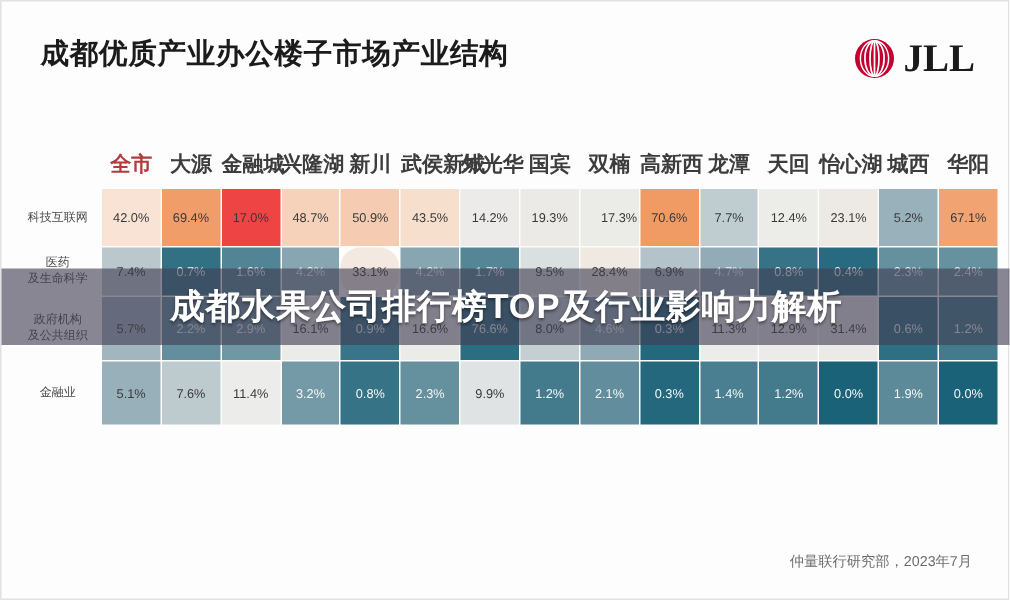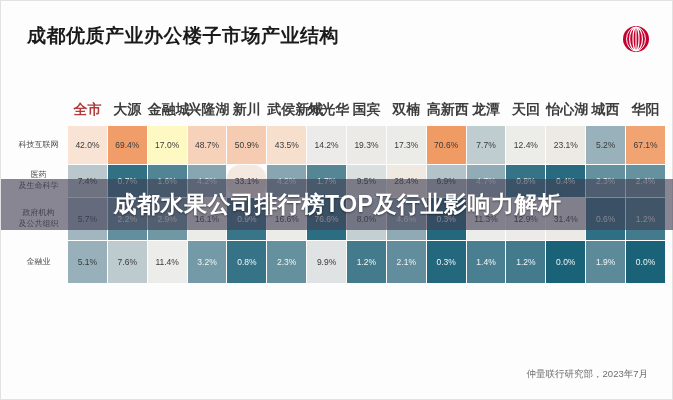--- a/index.html
+++ b/index.html
@@ -89,20 +89,21 @@
     <div id="jll-logo">
       <span>
         <svg width="28" height="28" viewBox="0 0 28 28" aria-hidden="true">
           <circle cx="14" cy="14" r="13" fill="#c3002f"></circle>
           <ellipse cx="14" cy="14" rx="3.0" ry="11.6" fill="none" stroke="#ffffff" stroke-width="1.15"></ellipse>
           <ellipse cx="14" cy="14" rx="6.4" ry="11.6" fill="none" stroke="#ffffff" stroke-width="1.15"></ellipse>
           <ellipse cx="14" cy="14" rx="9.4" ry="11.9" fill="none" stroke="#ffffff" stroke-width="1.0"></ellipse>
           <line x1="14" y1="2.2" x2="14" y2="25.8" stroke="#ffffff" stroke-width="1.15"></line>
         </svg>
       </span>
+      <span id="jll-wordmark">JLL</span>
     </div>
   </div>
 
   <div id="heatmap">
     <table>
       <thead>
         <tr>
           <th class="corner"></th>
         <th class="colhead highlight">全市</th>
             <th class="colhead">大源</th>
@@ -121,27 +122,27 @@
             <th class="colhead">华阳</th>
           </tr>
       </thead>
       <tbody>
           <tr class="r1">
             <td class="rowhead">
               <div>科技互联网</div>
             </td>
             <td class="cell" style="background: rgb(248, 227, 212);">42.0%</td>
             <td class="cell" style="background: rgb(241, 157, 105);">69.4%</td>
-            <td class="cell" style="background: #fef9c3;">17.0%</td>
+            <td class="cell" style="background: #ef4444;">17.0%</td>
             <td class="cell" style="background: rgb(246, 210, 186);">48.7%</td>
             <td class="cell" style="background: rgb(245, 204, 177);">50.9%</td>
             <td class="cell" style="background: rgb(247, 223, 206);">43.5%</td>
             <td class="cell" style="background: rgb(236, 235, 233);">14.2%</td>
             <td class="cell" style="background: rgb(235, 234, 231);">19.3%</td>
-            <td class="cell" style="background: rgb(235, 235, 232);">17.3%</td>
+            <td class="cell" style="background: rgb(235, 235, 232); text-align: right;">17.3%</td>
             <td class="cell" style="background: rgb(240, 154, 100);">70.6%</td>
             <td class="cell" style="background: rgb(191, 204, 208);">7.7%</td>
             <td class="cell" style="background: rgb(236, 236, 233);">12.4%</td>
             <td class="cell" style="background: rgb(237, 234, 229);">23.1%</td>
             <td class="cell" style="background: rgb(153, 177, 187);">5.2%</td>
             <td class="cell" style="background: rgb(241, 163, 114);">67.1%</td>
           </tr>
           <tr class="r3">
             <td class="rowhead">
               <div>医药</div>

